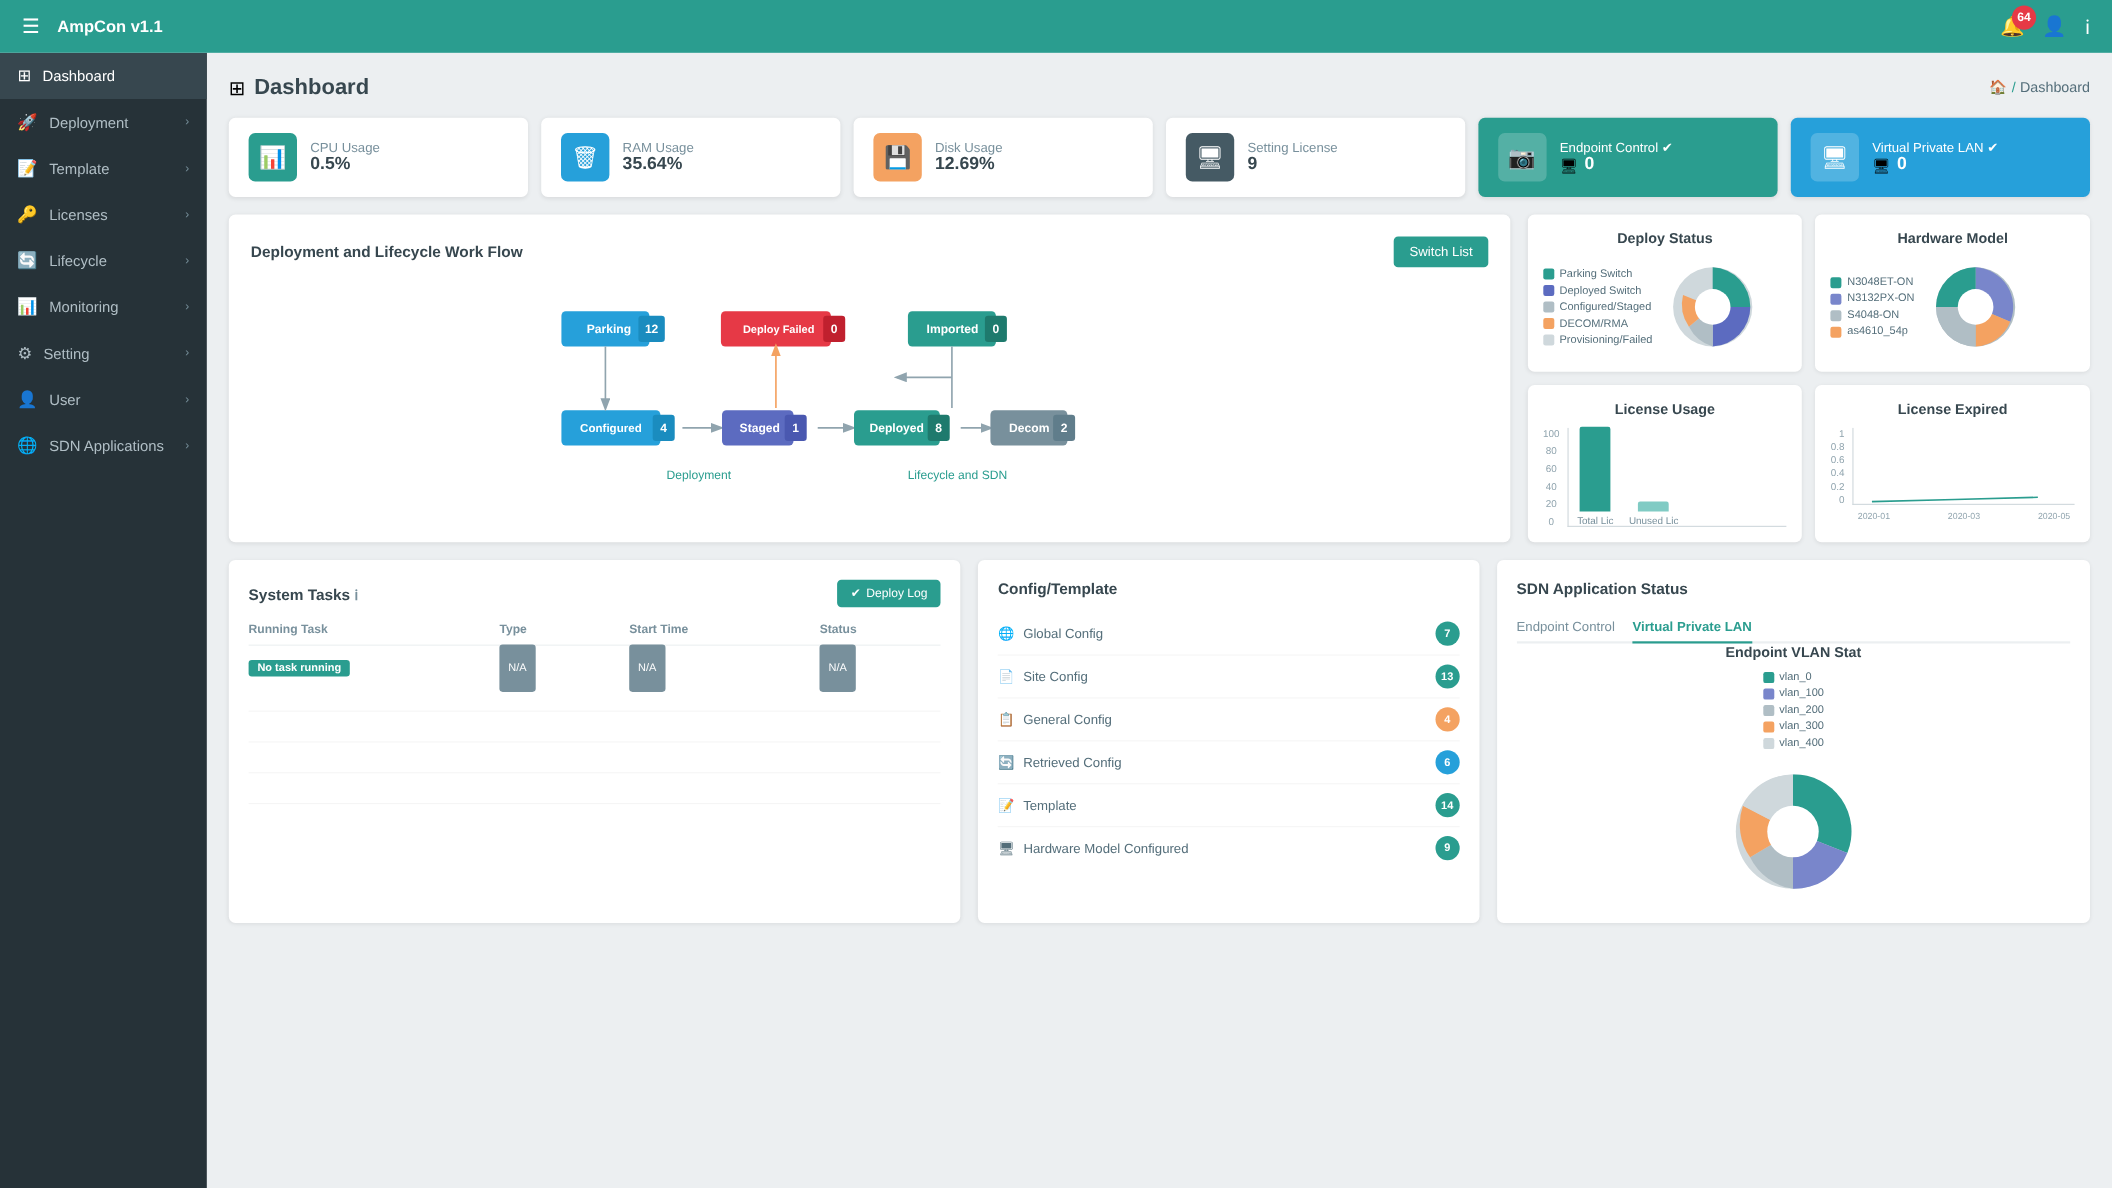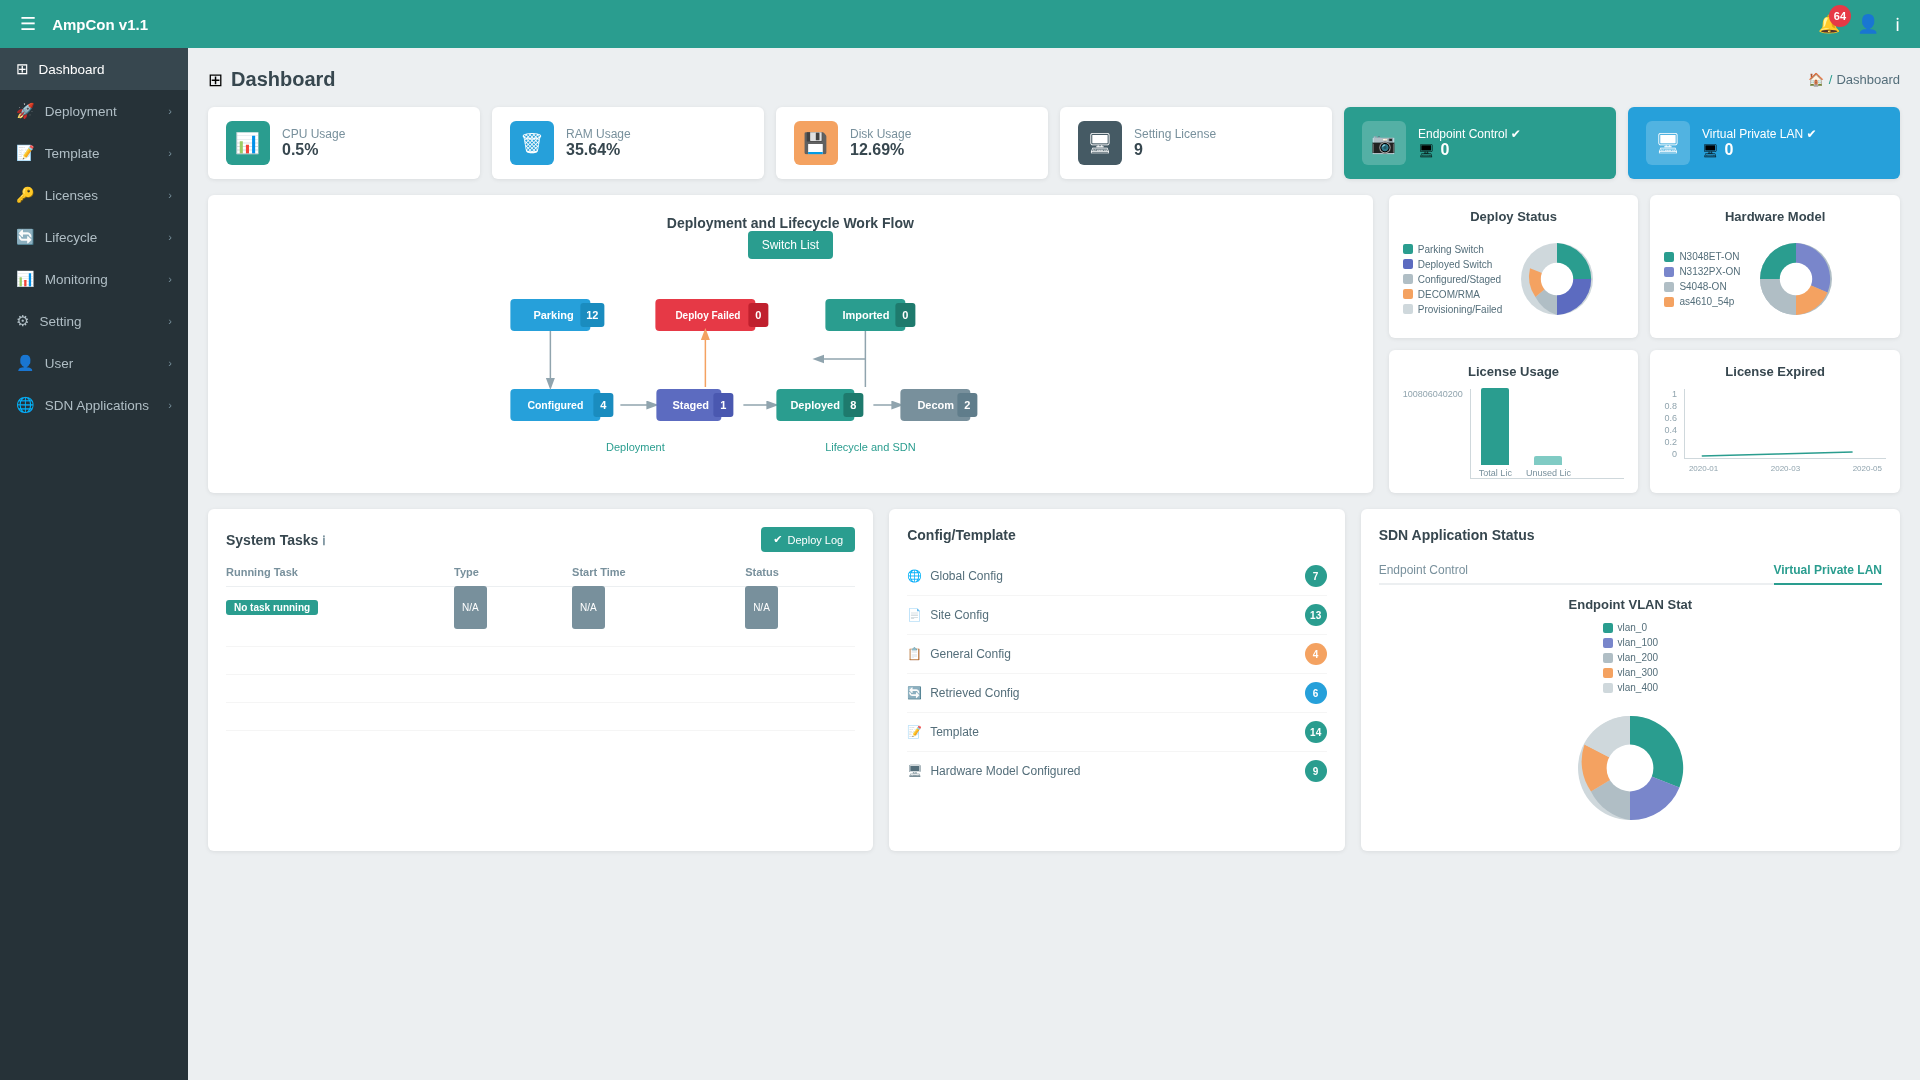--- a/index.html
+++ b/index.html
@@ -54,21 +54,21 @@
     .stat-card.darkblue { background: #2a9d8f; }
     .stat-card.darkblue .stat-label, .stat-card.darkblue .stat-value { color: white; }
     .stat-card.darkblue .stat-icon { background: rgba(255,255,255,0.2); }
     .stat-card.darkblue2 { background: #26a0da; }
     .stat-card.darkblue2 .stat-label, .stat-card.darkblue2 .stat-value { color: white; }
     .stat-card.darkblue2 .stat-icon { background: rgba(255,255,255,0.2); }
 
     
     .middle-row { display: flex; gap: 16px; }
     .workflow-card { background: white; border-radius: 6px; flex: 2.2; padding: 20px; box-shadow: 0 1px 4px rgba(0,0,0,0.08); }
-    .workflow-header { display: flex; align-items: center; justify-content: space-between; margin-bottom: 20px; flex-direction: column; }
+    .workflow-header { display: flex; align-items: center; justify-content: space-between; margin-bottom: 20px; }
     .workflow-title { font-size: 14px; font-weight: 600; color: #37474f; }
     .switch-list-btn { background: #2a9d8f; color: white; border: none; padding: 7px 14px; border-radius: 4px; font-size: 12px; cursor: pointer; display: flex; align-items: center; gap: 6px; }
 
     .charts-col { flex: 1; display: flex; flex-direction: column; gap: 12px; }
     .chart-card { background: white; border-radius: 6px; padding: 14px; box-shadow: 0 1px 4px rgba(0,0,0,0.08); }
     .chart-title { font-size: 13px; font-weight: 600; color: #37474f; margin-bottom: 10px; text-align: center; }
 
     
     .pie-container { display: flex; gap: 10px; align-items: center; }
     .legend { display: flex; flex-direction: column; gap: 4px; font-size: 10px; color: #546e7a; }
@@ -91,21 +91,21 @@
     .badge-na { background: #78909c; color: white; border-radius: 3px; padding: 16px 8px; font-size: 10px; }
     .empty-row { border-bottom: 1px solid #f5f5f5; height: 28px; }
 
     .config-item { display: flex; align-items: center; justify-content: space-between; padding: 8px 0; border-bottom: 1px solid #f5f5f5; font-size: 12px; color: #546e7a; }
     .config-item:last-child { border-bottom: none; }
     .config-count { background: #2a9d8f; color: white; border-radius: 50%; width: 22px; height: 22px; display: flex; align-items: center; justify-content: center; font-size: 10px; font-weight: bold; }
     .config-count.orange { background: #f4a261; }
     .config-count.blue { background: #26a0da; }
     .config-item-left { display: flex; align-items: center; gap: 8px; }
 
-    .sdn-tabs { display: flex; gap: 16px; border-bottom: 2px solid #eceff1; margin-bottom: 12px; justify-content: space-between; }
+    .sdn-tabs { display: flex; gap: 16px; border-bottom: 2px solid #eceff1; margin-bottom: 0; }
     .sdn-tab { font-size: 12px; padding: 6px 0; cursor: pointer; color: #78909c; border-bottom: 2px solid transparent; margin-bottom: -2px; }
     .sdn-tab.active { color: #2a9d8f; border-bottom-color: #2a9d8f; font-weight: 600; }
   </style>
 </head>
 <body>
 
 <div class="topbar">
   <div class="topbar-left">
     <span class="hamburger">☰</span>
     <span class="topbar-title">AmpCon v1.1</span>
@@ -403,21 +403,21 @@
               </svg>
             </div>
           </div>
         </div>
 
         <div style="display:flex;gap:12px;">
 
           <div class="chart-card" style="flex:1;">
             <div class="chart-title">License Usage</div>
             <div style="display:flex;align-items:flex-end;gap:4px;">
-              <div style="display:flex;flex-direction:row;justify-content:space-between;height:90px;font-size:9px;color:#90a4ae;text-align:center;padding-right:3px;">
+              <div style="display:flex;flex-direction:column;justify-content:space-between;height:90px;font-size:9px;color:#90a4ae;text-align:center;padding-right:3px;">
                 <span>100</span>
                 <span>80</span>
                 <span>60</span>
                 <span>40</span>
                 <span>20</span>
                 <span>0</span>
               </div>
               <div style="display:flex;align-items:flex-end;gap:14px;height:90px;border-left:1px solid #cfd8dc;border-bottom:1px solid #cfd8dc;padding:0 12px 0 8px;flex:1;">
                 <div style="display:flex;flex-direction:column;align-items:center;gap:3px;">
                   <div style="background:#2a9d8f;width:28px;height:77px;border-radius:2px 2px 0 0;"></div>

